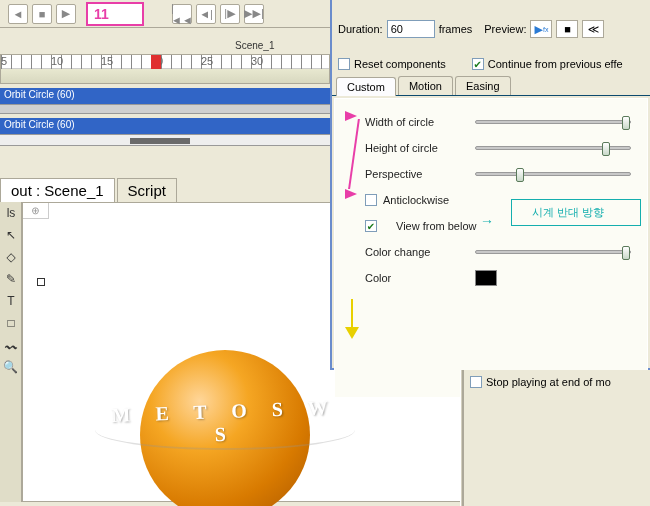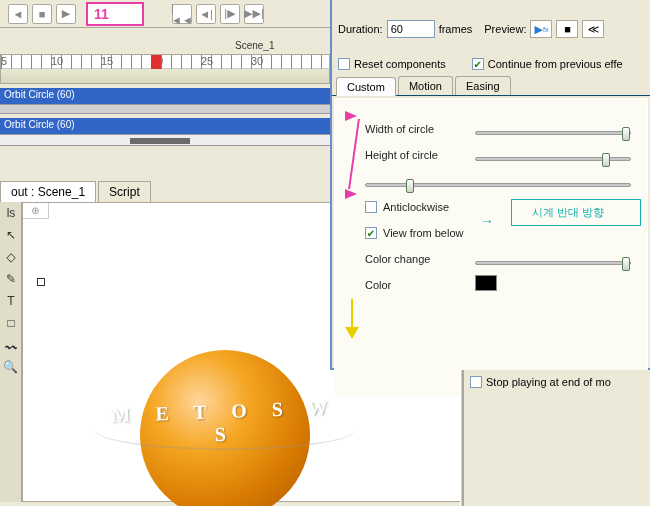--- a/index.html
+++ b/index.html
@@ -20,21 +20,21 @@
   .timeline-track { height: 14px; background: linear-gradient(#e8e8d0,#d8d8c0); }
 
   .layer-bar { position: absolute; left: 0; width: 330px; height: 16px; background: #3165c6; color: #fff; padding: 1px 4px; font-size: 10px; }
   .layer-bar.l1 { top: 88px; }
   .layer-bar-strip { position: absolute; top: 104px; left: 0; width: 330px; height: 10px; background: #d0d0d0; border-top:1px solid #999; border-bottom:1px solid #999; }
   .layer-bar.l2 { top: 118px; }
   .layer-bar-strip2 { position: absolute; top: 134px; left: 0; width: 330px; height: 12px; background: #eee; border-top:1px solid #999; border-bottom:1px solid #999; }
   .layer-bar-strip2::after{content:"";position:absolute;left:130px;top:3px;width:60px;height:6px;background:#6a6a6a;}
 
   .doc-tabs { position: absolute; top: 180px; left: 0; width: 330px; height: 22px; display: flex; align-items: flex-end; }
-  .doc-tab { padding: 3px 10px; background: #ece9d8; border: 1px solid #aca899; border-bottom: none; margin-right: 2px; font-size: 12px; }
+  .doc-tab { padding: 3px 10px; background: #ece9d8; border: 1px solid #aca899; border-bottom: none; margin-right: 2px; font-size: 15px; }
   .doc-tab.active { background: #fff; }
 
   .tool-col { position: absolute; top: 202px; left: 0; width: 22px; background: #e0ddc8; border-right: 1px solid #aca899; height: 300px; display: flex; flex-direction: column; }
   .tool { width: 20px; height: 20px; margin: 1px; display: flex; align-items: center; justify-content: center; color: #333; font-size: 12px; border:1px solid transparent; }
 
   .canvas { position: absolute; top: 202px; left: 22px; width: 440px; height: 300px; background: #fff; border: 1px solid #aca899; }
   .canvas-corner { position: absolute; top: 0; left: 0; width: 26px; height: 16px; border-right:1px solid #ccc; border-bottom:1px solid #ccc; display:flex;align-items:center;justify-content:center;color:#999;font-size:10px;}
   .canvas-marker { position: absolute; top: 75px; left: 14px; width: 8px; height: 8px; border:1px solid #333; }
 
   .sphere { position: absolute; top: 350px; left: 140px; width: 170px; height: 170px; border-radius: 50%;
@@ -48,21 +48,21 @@
   .panel-top { padding: 4px 6px; display: flex; align-items: center; gap: 4px; flex-wrap: wrap; margin-top: 16px; }
   .dur-input { width: 48px; height: 18px; border: 1px solid #7f9db9; background: #fff; padding: 0 3px; }
   .prev-btn { width: 22px; height: 18px; background: #fff; border: 1px solid #aca899; display:inline-flex;align-items:center;justify-content:center; }
   .chk { width: 12px; height: 12px; border: 1px solid #7f9db9; background: #fff; display: inline-flex; align-items:center; justify-content:center; font-size:10px; color:#1a7a1a; }
 
   .tabstrip { display: flex; margin-top: 2px; border-bottom: 1px solid #0c4a6e; padding-left: 4px; }
   .tab { padding: 3px 10px; border: 1px solid #aca899; border-bottom: none; background: #ece9d8; margin-right: 2px; border-radius: 3px 3px 0 0; }
   .tab.active { background: #fcfcfe; position: relative; top: 1px; }
 
   .panel-body { padding: 10px 8px 8px 30px; position: relative; background:#fcfcf5; height:300px; border:1px solid #fff; margin:2px;}
-  .row { display: flex; align-items: flex-end; height: 26px; }
+  .row { display: flex; align-items: center; height: 26px; }
   .row label { width: 110px; color: #222; }
   .slider { flex: 1; height: 4px; background: #c8c8c8; border-radius: 2px; position: relative; margin-right: 8px; border:1px solid #9a9a9a; }
   .thumb { position: absolute; top: -5px; width: 8px; height: 14px; background: linear-gradient(#fefefe,#c8d8c8); border: 1px solid #5a7a5a; border-radius: 2px; }
 
   .arrow-pink { position: absolute; width: 0; height: 0; border-top: 5px solid transparent; border-bottom: 5px solid transparent; border-left: 12px solid #e83ea8; }
   .arrow-pink.a1 { top: 12px; left: 10px; }
   .arrow-pink.a2 { top: 90px; left: 10px; }
   .pink-line { position:absolute; left:18px; top:20px; width:2px; height:70px; background:#e83ea8; transform:skewX(-8deg);}
   .arrow-cyan { position: absolute; top: 112px; left: 145px; color: #14aeae; font-size: 14px; }
   .arrow-yellow { position: absolute; top: 200px; left: 10px; width: 14px; height: 40px; }
@@ -179,31 +179,32 @@
           <div class="thumb" style="right:0"></div>
         </div>
     </div>
     <div class="row">
       <label>Height of circle</label>
       <div class="slider">
           <div class="thumb" style="right:20px"></div>
         </div>
     </div>
     <div class="row">
+      <label>Perspective</label>
       <div class="slider">
           <div class="thumb" style="left:40px"></div>
         </div>
     </div>
     <div class="row">
       <span class="chk"></span>
       <label style="margin-left:6px">Anticlockwise</label>
     </div>
     <div class="row">
       <span class="chk">✔</span>
-      <label style="margin-left:6px">View from below</label>
+      <label style="margin-left:19px">View from below</label>
     </div>
     <div class="row">
       <label>Color change</label>
       <div class="slider">
           <div class="thumb" style="right:0"></div>
         </div>
     </div>
     <div class="row">
       <label>Color</label>
       <span class="colorbox"></span>

